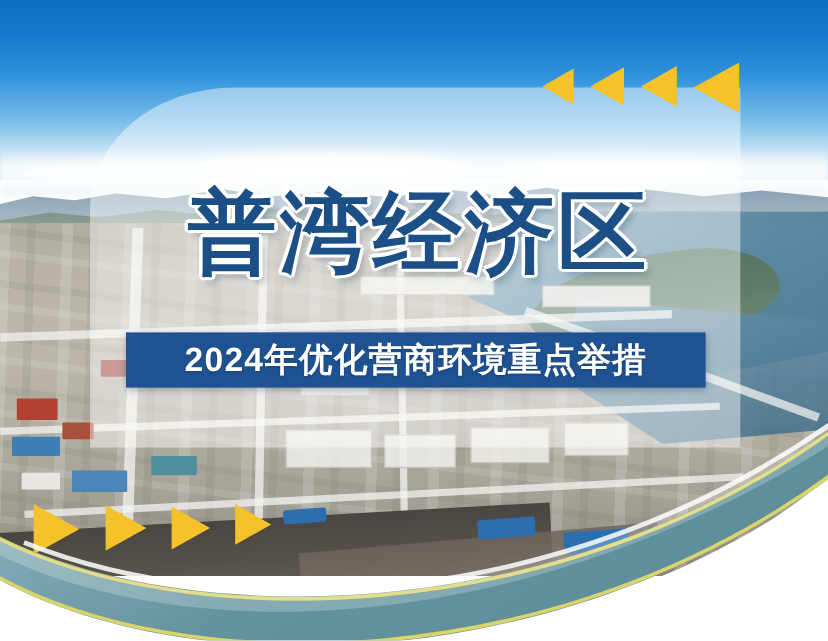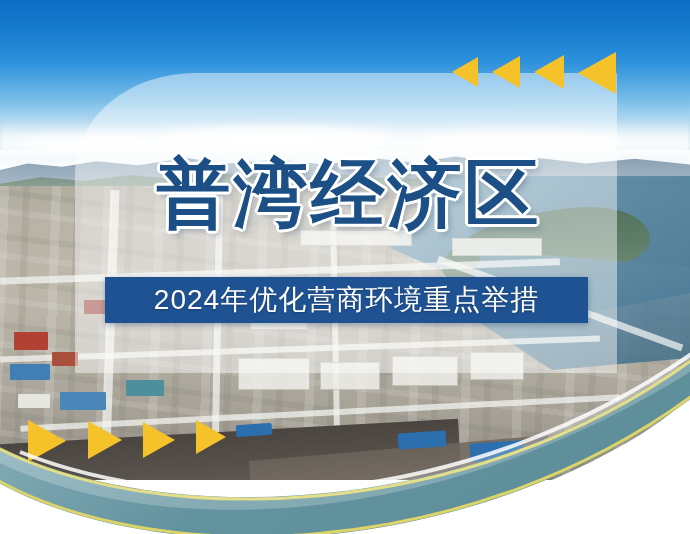--- a/index.html
+++ b/index.html
@@ -229,21 +229,21 @@
     width: 483px;
     height: 46px;
     background: #1f5292;
     box-shadow: 0 2px 6px rgba(18,44,80,0.35);
     display: flex;
     align-items: center;
     justify-content: center;
   }
   .subtitle-text {
     font-family: "Liberation Sans", sans-serif;
-    font-weight: normal;
+    font-weight: bold;
     font-size: 28px;
     letter-spacing: 1px;
     color: #ffffff;
     white-space: nowrap;
     text-shadow: 0 1px 2px rgba(0,0,0,0.25);
   }
 
   
   .swoosh-wrap {
     position: absolute;

